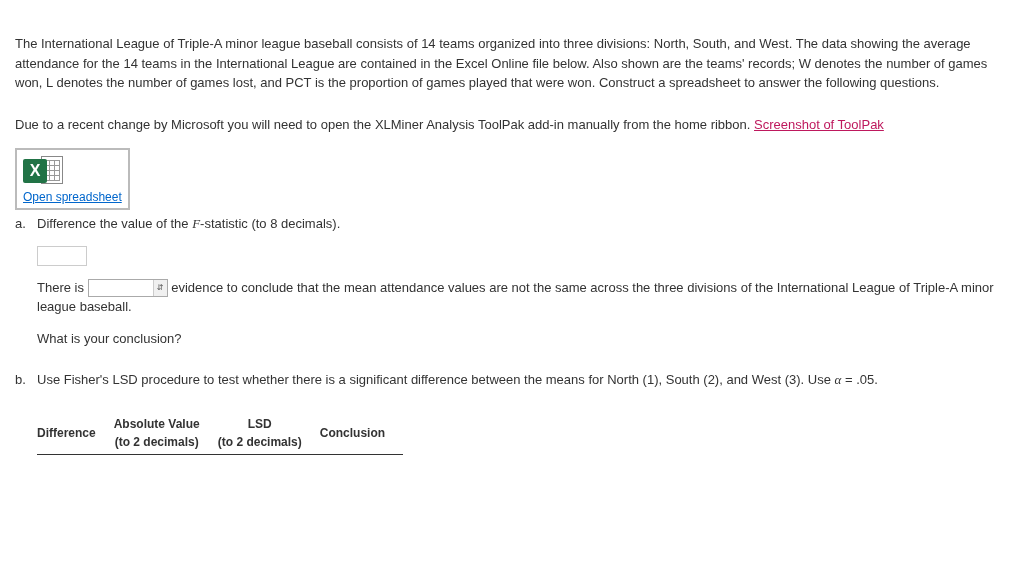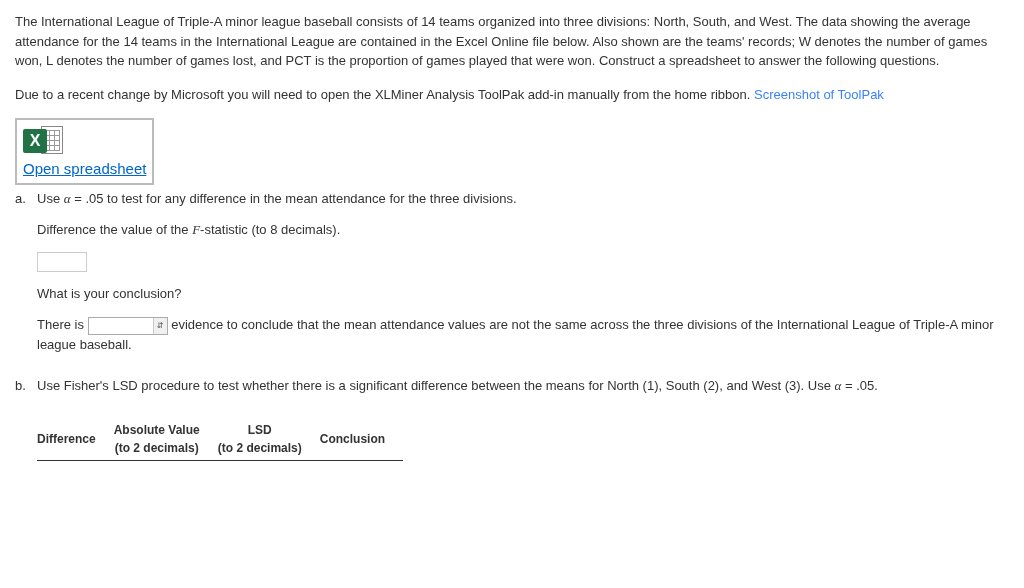--- a/index.html
+++ b/index.html
@@ -10,23 +10,25 @@
     body {
       font-family: Verdana, Arial, sans-serif;
       font-size: 13px;
       color: #333;
       padding: 12px 15px;
       line-height: 1.5;
       background: #fff;
     }
     .paragraph {
       margin-bottom: 14px;
+      margin-top: 22px;
     }
     .link {
-      color: #3b82f6;
+      color: #be185d;
+      text-decoration: underline;
       cursor: pointer;
     }
     .excel-box {
       display: inline-block;
       border: 2px solid #bbb;
       padding: 6px 6px 2px 6px;
       margin-bottom: 4px;
     }
     .excel-icon {
       width: 42px;
@@ -64,21 +66,21 @@
       right: 2px;
       bottom: 2px;
       background-image: 
         linear-gradient(#999 1px, transparent 1px),
         linear-gradient(90deg, #999 1px, transparent 1px);
       background-size: 5px 5px;
     }
     .open-link {
       color: #0066cc;
       text-decoration: underline;
-      font-size: 15px;
+      font-size: 12px;
       cursor: pointer;
       display: block;
     }
     .question-item {
       display: flex;
       margin-bottom: 10px;
     }
     .q-label {
       min-width: 22px;
       padding-right: 6px;
@@ -182,34 +184,31 @@
     <div class="excel-sheet"></div>
     <div class="excel-x">X</div>
   </div>
   <a class="open-link">Open spreadsheet</a>
 </div>
 
 <div class="question-item">
   <div class="q-label">a.</div>
   <div class="q-content">
     <div>
-      <span>Use </span><span class="math-var">α</span><span> = .05</span><span> to test for any difference in the mean attendance for the three divisions.</span>
-    </div>
-    <div>
       <span>Difference the value of the </span><span class="math-var">F</span><span>-statistic (to 8 decimals).</span>
     </div>
     <div>
       <input type="text" class="text-input" style="">
     </div>
-    <div>What is your conclusion?</div>
     <div>
       <span>There is </span>
       <span class="select-box"><span class="select-arrow">⇵</span></span>
       <span> evidence to conclude that the mean attendance values are not the same across the three divisions of the International League of Triple-A minor league baseball.</span>
     </div>
+    <div>What is your conclusion?</div>
   </div>
 </div>
 
 <div class="question-item">
   <div class="q-label">b.</div>
   <div class="q-content">
     <div>
       <span>Use Fisher's LSD procedure to test whether there is a significant difference between the means for North (1), South (2), and West (3). Use </span><span class="math-var">α</span><span> = .05.</span>
     </div>
   </div>

